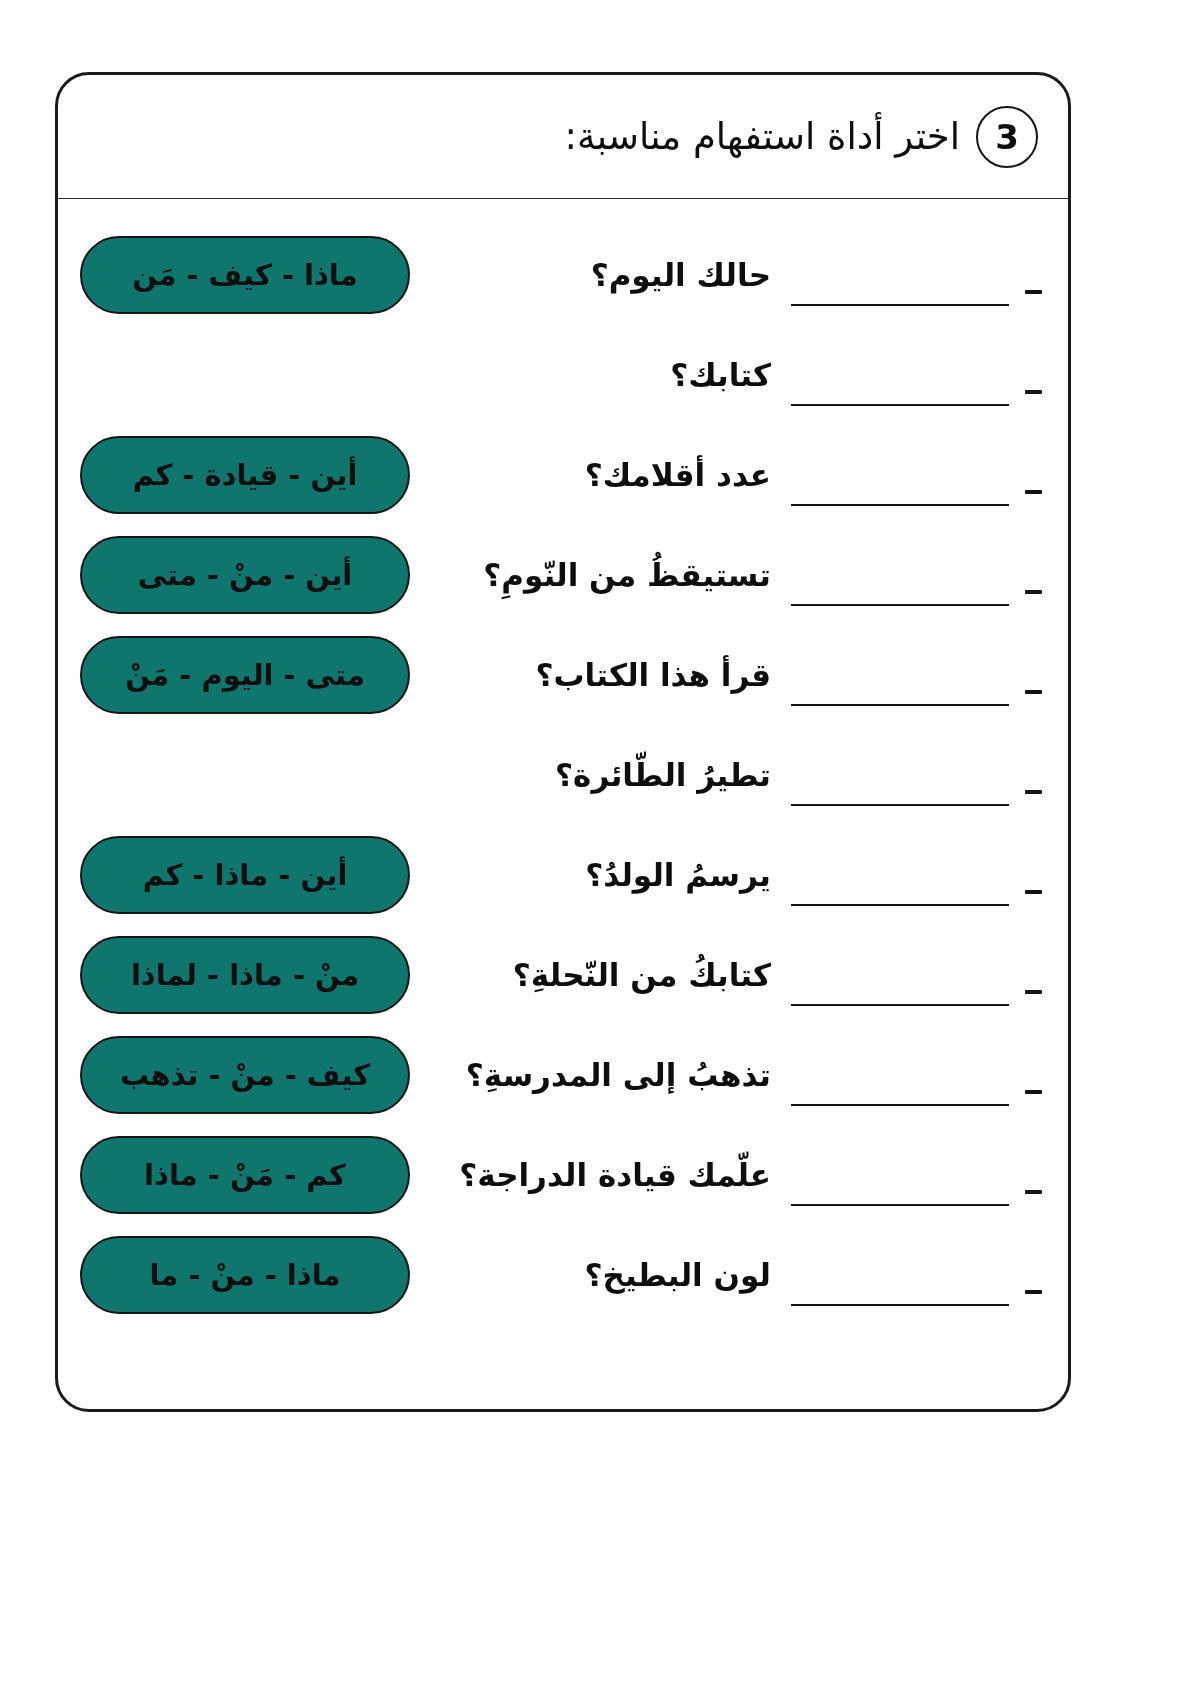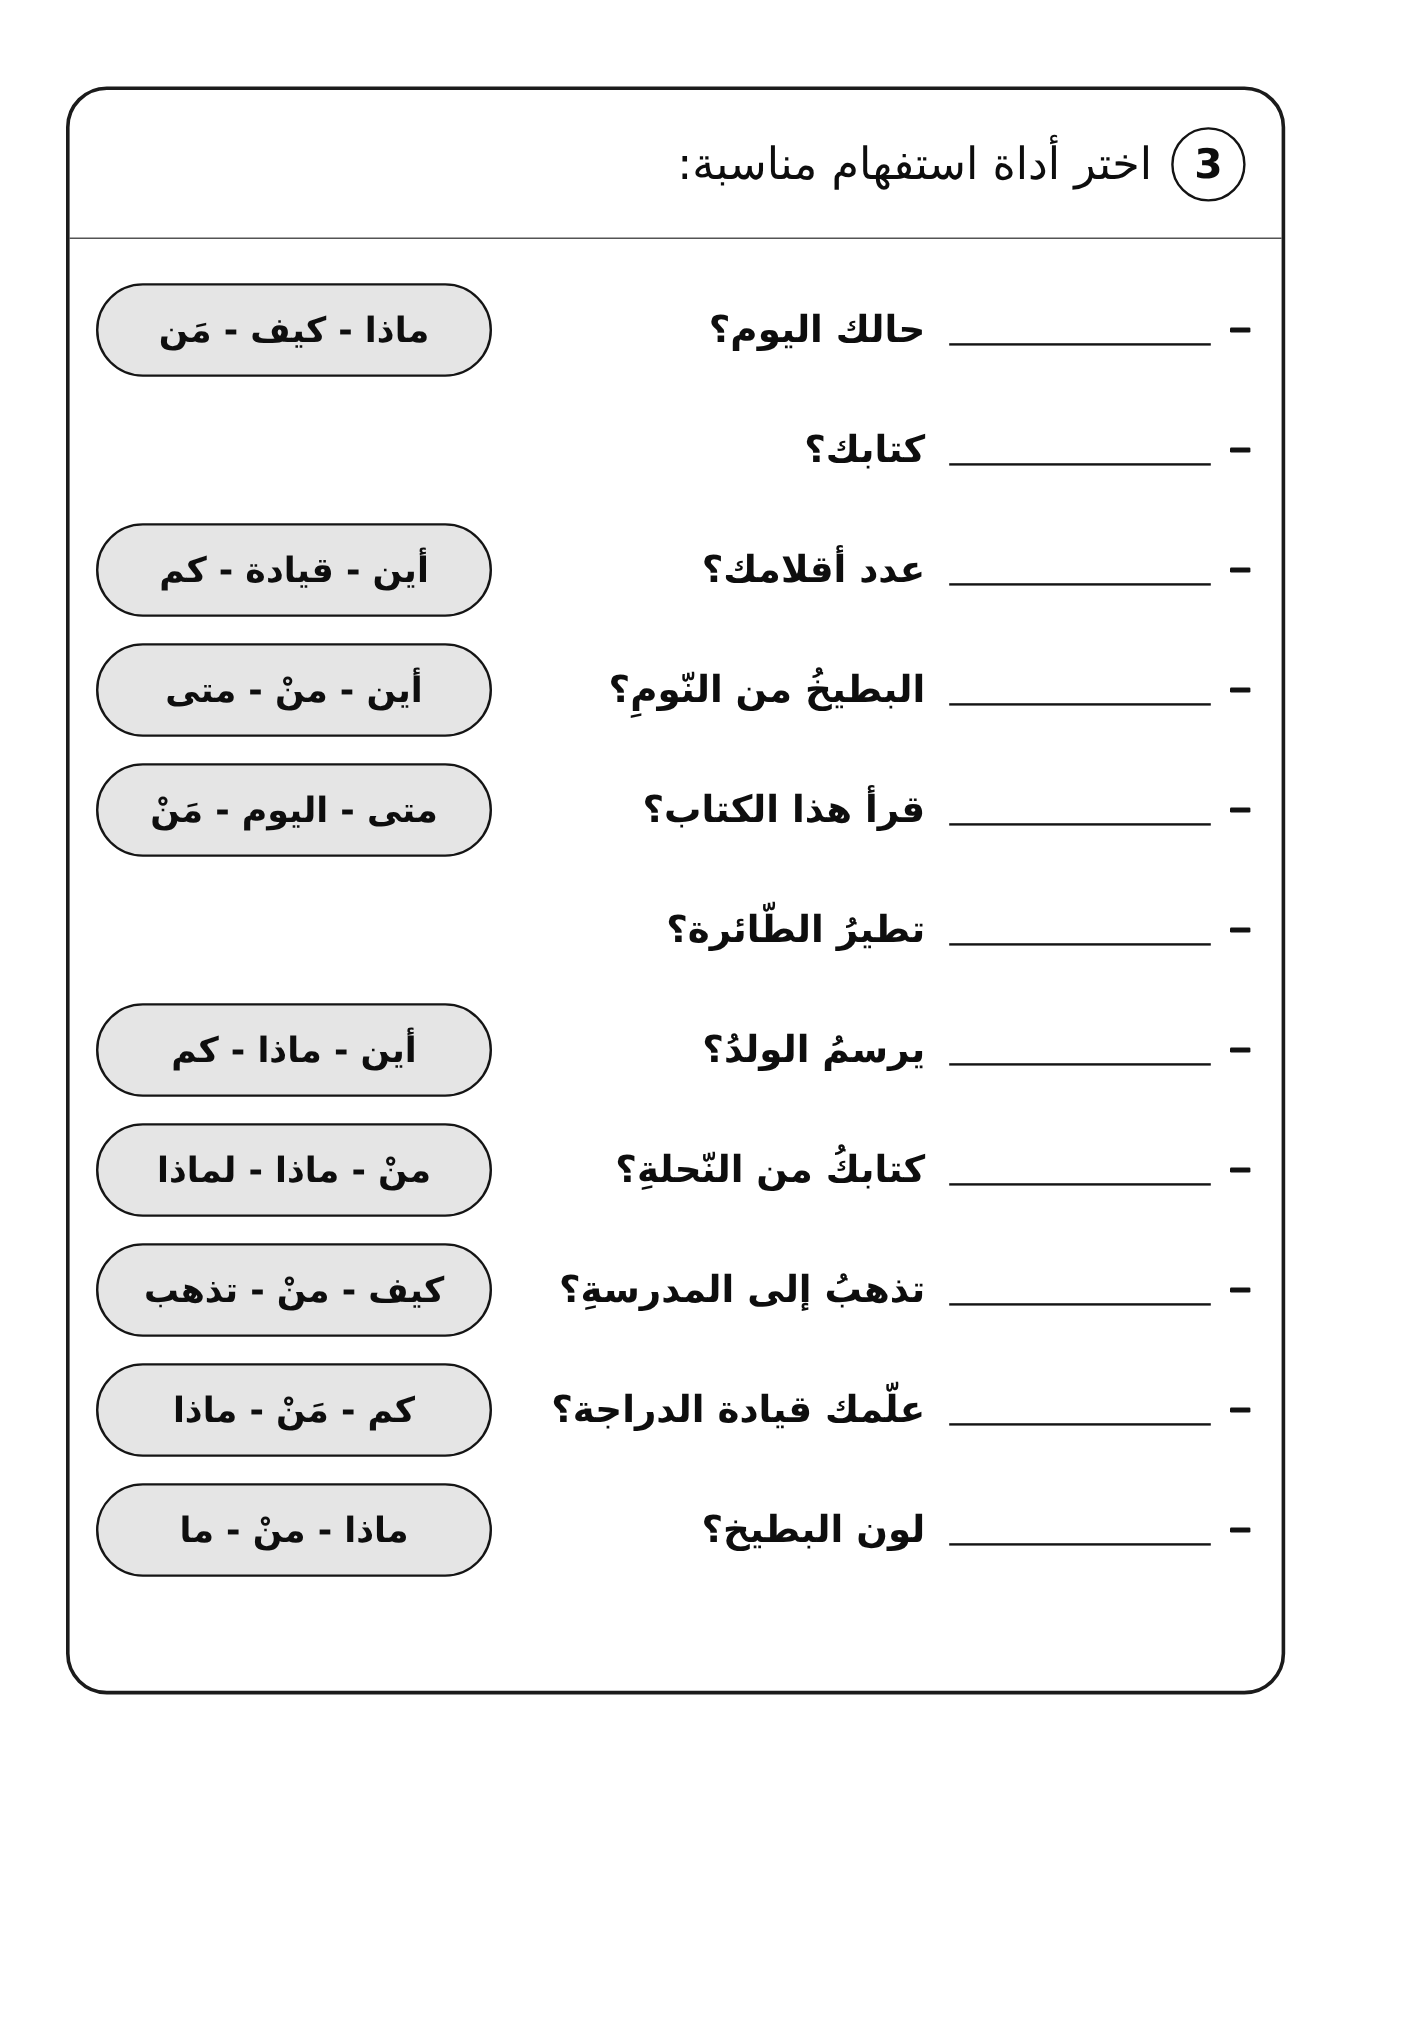--- a/index.html
+++ b/index.html
@@ -85,21 +85,21 @@
     flex-direction: row;
     align-items: center;
     height: 100px;
   }
 
   
   .row-prompt {
     flex: 1 1 auto;
     display: flex;
     flex-direction: row;
-    align-items: center;
+    align-items: flex-end;
     min-width: 0;
     padding-right: 4px;
   }
   .row-dash {
     flex: 0 0 auto;
     width: 17px;
     height: 4px;
     background: #121212;
     margin-left: 16px;
     border-radius: 1px;
@@ -130,21 +130,21 @@
     flex: 0 0 auto;
     width: 330px;
     height: 78px;
     border: 2.4px solid #151515;
     border-radius: 40px;
     box-sizing: border-box;
     display: flex;
     align-items: center;
     justify-content: center;
     margin-right: 38px;
-    background: #e5e5e5;
+    background: #0f766e;
   }
   .options-text {
     font-family: "DejaVu Sans", sans-serif;
     font-size: 29px;
     font-weight: 700;
     color: #0e0e0e;
     white-space: nowrap;
     line-height: 1.2;
   }
 </style>
@@ -185,21 +185,21 @@
             <span class="question-text">عدد أقلامك؟</span>
           </div>
           <div class="options-pill">
             <span class="options-text">أين - قيادة - كم</span>
           </div>
         </div>
         <div class="question-row">
           <div class="row-prompt">
             <span class="row-dash"></span>
             <span class="answer-blank"></span>
-            <span class="question-text">البطيخُ من النّومِ؟</span>
+            <span class="question-text">تستيقظُ من النّومِ؟</span>
           </div>
           <div class="options-pill">
             <span class="options-text">أين - منْ - متى</span>
           </div>
         </div>
         <div class="question-row">
           <div class="row-prompt">
             <span class="row-dash"></span>
             <span class="answer-blank"></span>
             <span class="question-text">قرأ هذا الكتاب؟</span>

